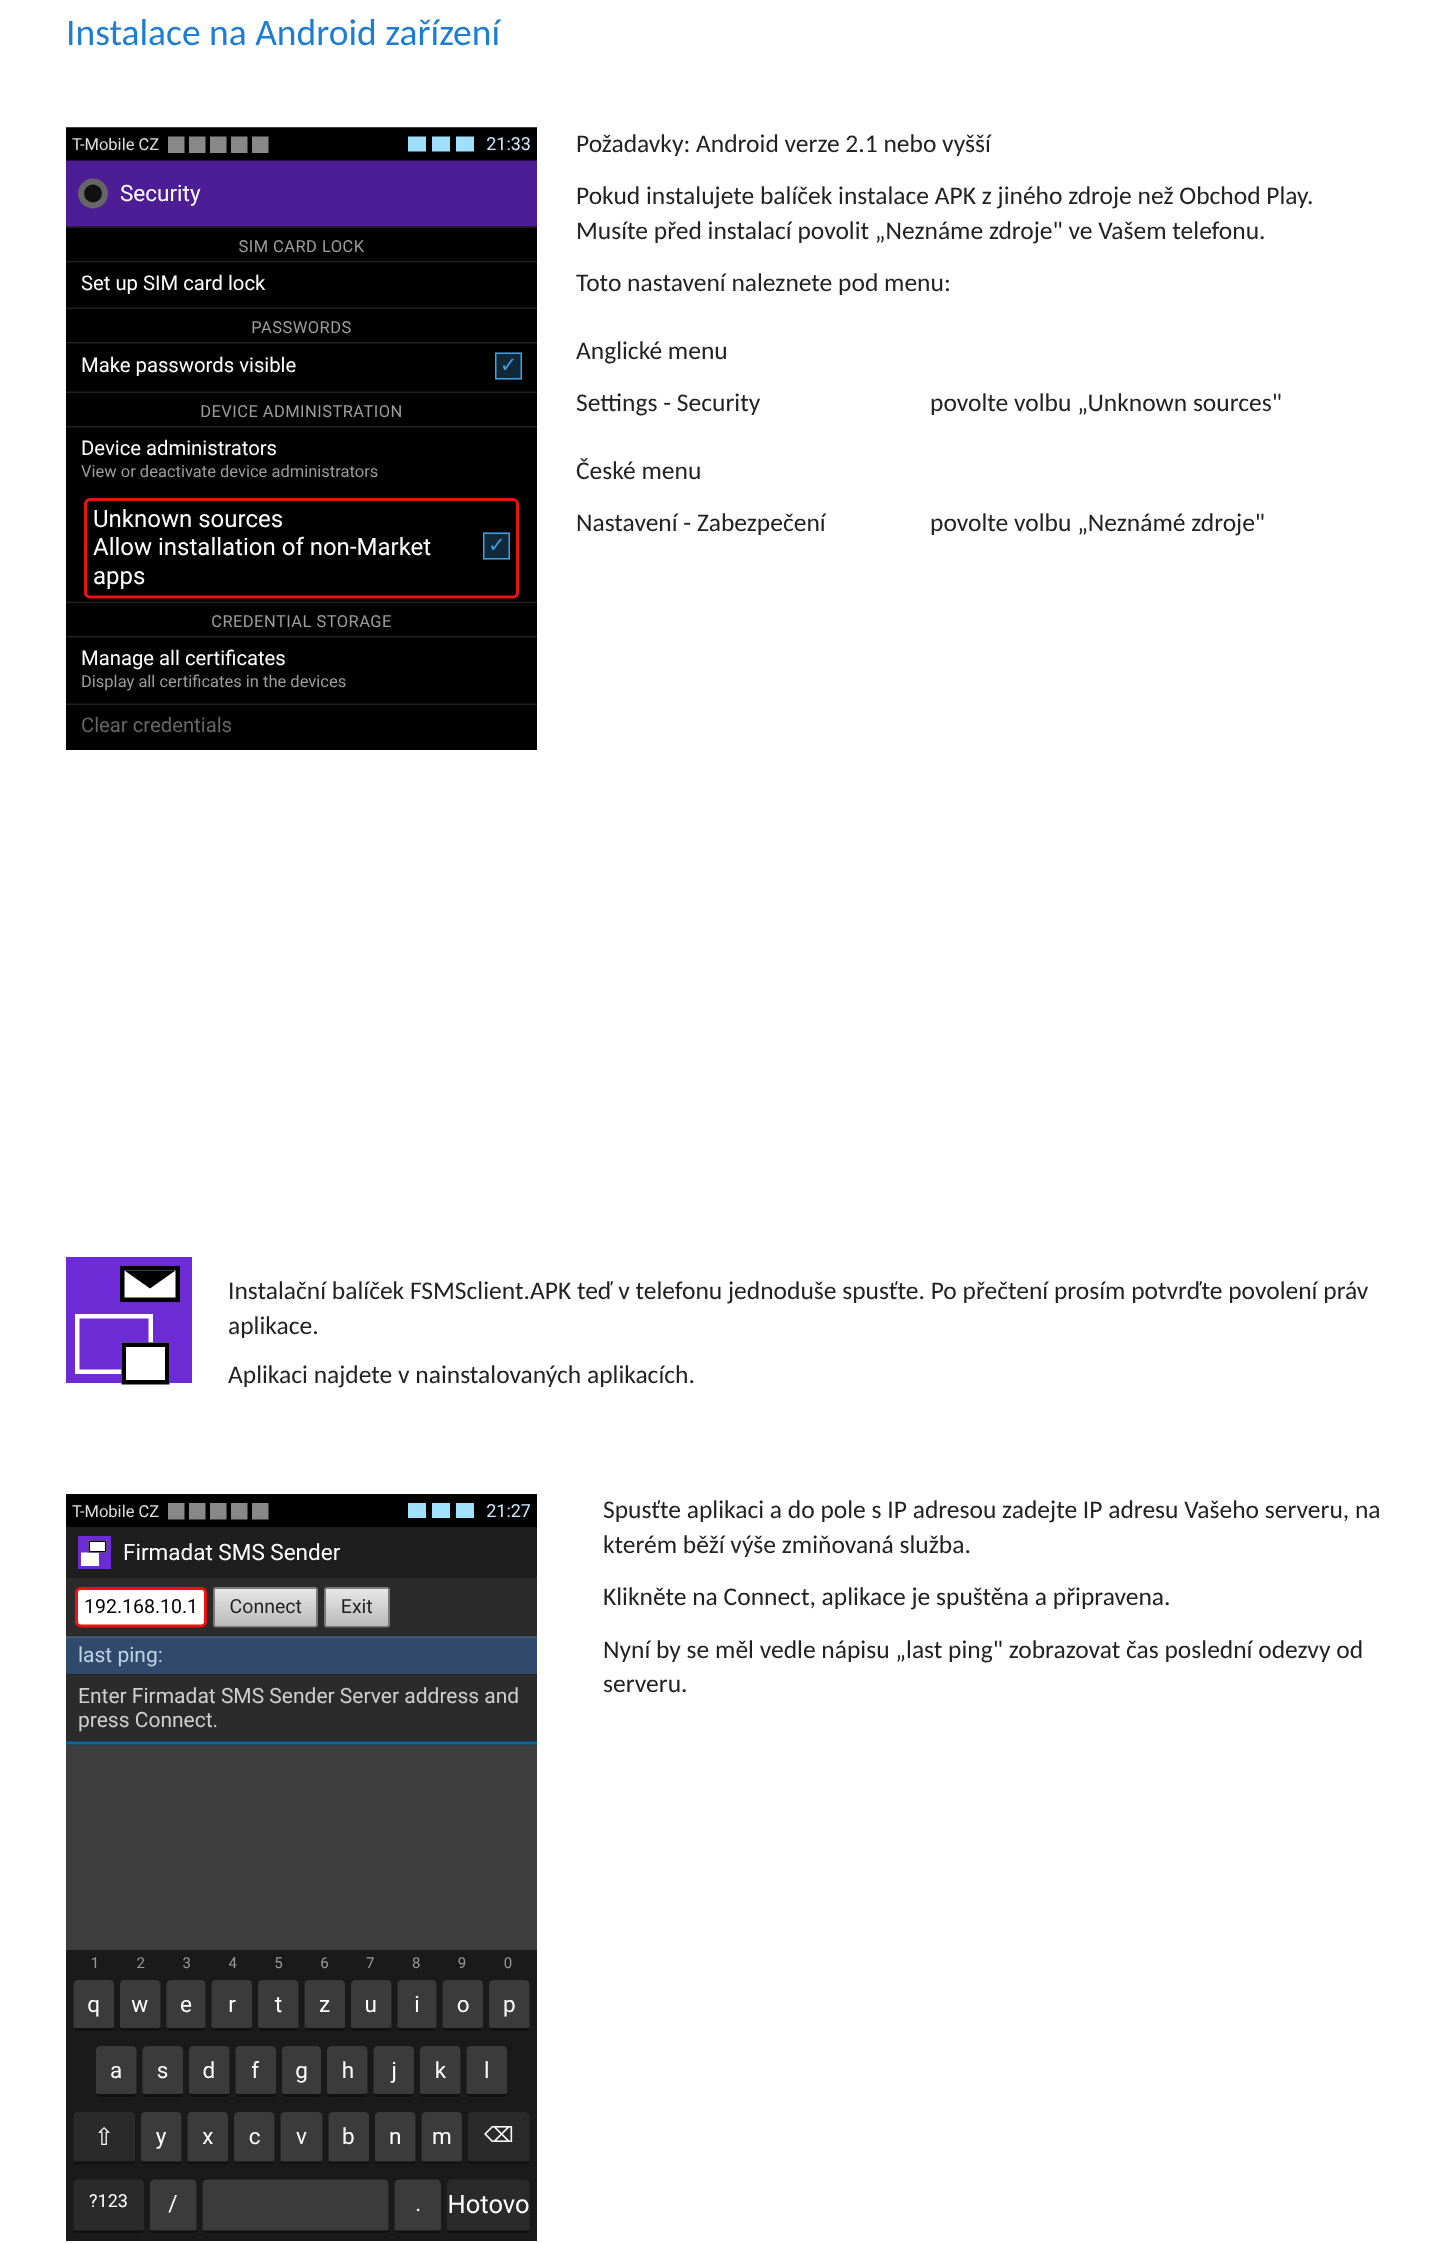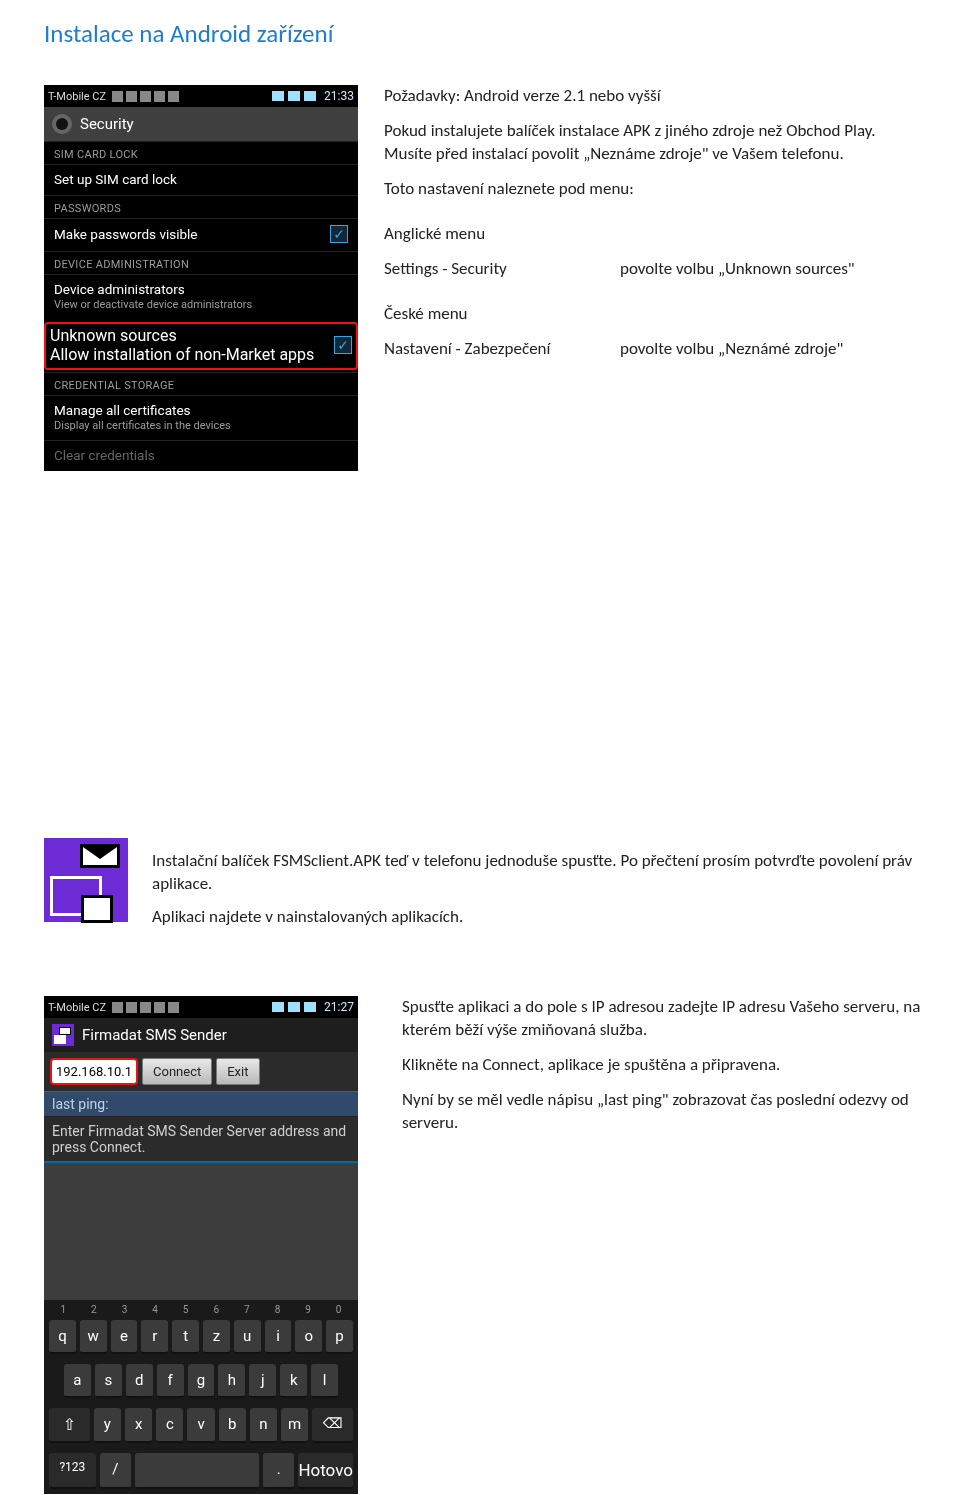--- a/index.html
+++ b/index.html
@@ -8,21 +8,21 @@
     height: 1495px;
     background: #fff;
     font-family: "Segoe UI", "Calibri", Arial, sans-serif;
     position: relative;
     color: #222;
   }
   .page-title {
     color: #1f7dd1;
     font-size: 25px;
     font-weight: 400;
-    padding: 18px 0 0 44px;
+    padding: 6px 0 0 44px;
   }
   .section1 {
     position: absolute;
     top: 85px;
     left: 44px;
     width: 880px;
   }
   
   .shot1 {
     width: 314px;
@@ -43,42 +43,43 @@
   .statusbar .carrier { flex: 0 0 auto; }
   .statusbar .status-icons { flex: 0 0 auto; display:flex; gap:3px; margin-left:6px;}
   .statusbar .status-icons span { width:11px; height:11px; background:#888; display:inline-block;}
   .statusbar .spacer { flex: 1 1 auto; }
   .statusbar .right-icons { display:flex; align-items:center; gap:4px;}
   .statusbar .right-icons .wifi, .statusbar .right-icons .signal, .statusbar .right-icons .battery {
     width:12px; height:10px; background:#9fe0ff; display:inline-block;
   }
   .clock { font-size:12px; color:#cde9ff; margin-left:4px;}
   .appheader {
-    display:flex; align-items:center; height:34px; padding:0 8px; background:#404040;
+    display:flex; align-items:center; height:44px; padding:0 8px; background:#4c1d95;
   }
   .gear {
     width:20px; height:20px; background:#666; margin-right:8px; border-radius:50%; position:relative;
   }
   .gear::before { content:""; position:absolute; inset:4px; background:#111; border-radius:50%;}
   .apptitle { font-size:15px; color:#fff; }
   .cat {
     font-size:11px; color:#9c9c9c; padding:6px 10px 3px; letter-spacing:0.3px;
     border-top:1px solid #222;
+    text-align:center;
   }
   .cat:first-of-type{ border-top:none;}
   .row { padding:6px 10px 8px; border-top:1px solid #222;}
   .row .label { font-size:13.5px; color:#fff; line-height:1.2;}
   .row .sub { font-size:11px; color:#9c9c9c; line-height:1.2; margin-top:1px;}
   .row.check { display:flex; align-items:center; justify-content:space-between;}
   .chk {
     width:18px; height:18px; border:1px solid #3ba3e0; background:#102838; display:flex; align-items:center; justify-content:center;
   }
   .chk::after{ content:"✓"; color:#3ba3e0; font-size:14px; line-height:1;}
   .redbox {
-    border:2px solid #e11; border-radius:4px; margin:2px 0; padding:2px 4px 4px;
+    border:2px solid #e11; border-radius:4px; margin:2px 12px; padding:2px 4px 4px;
   }
   .redbox .inner { display:flex; align-items:center; justify-content:space-between;}
   .dim .label{ color:#666;}
   
   .col1r {
     margin-left: 340px;
     font-size: 17px;
     line-height: 1.35;
   }
   .col1r p { margin-bottom: 12px;}

